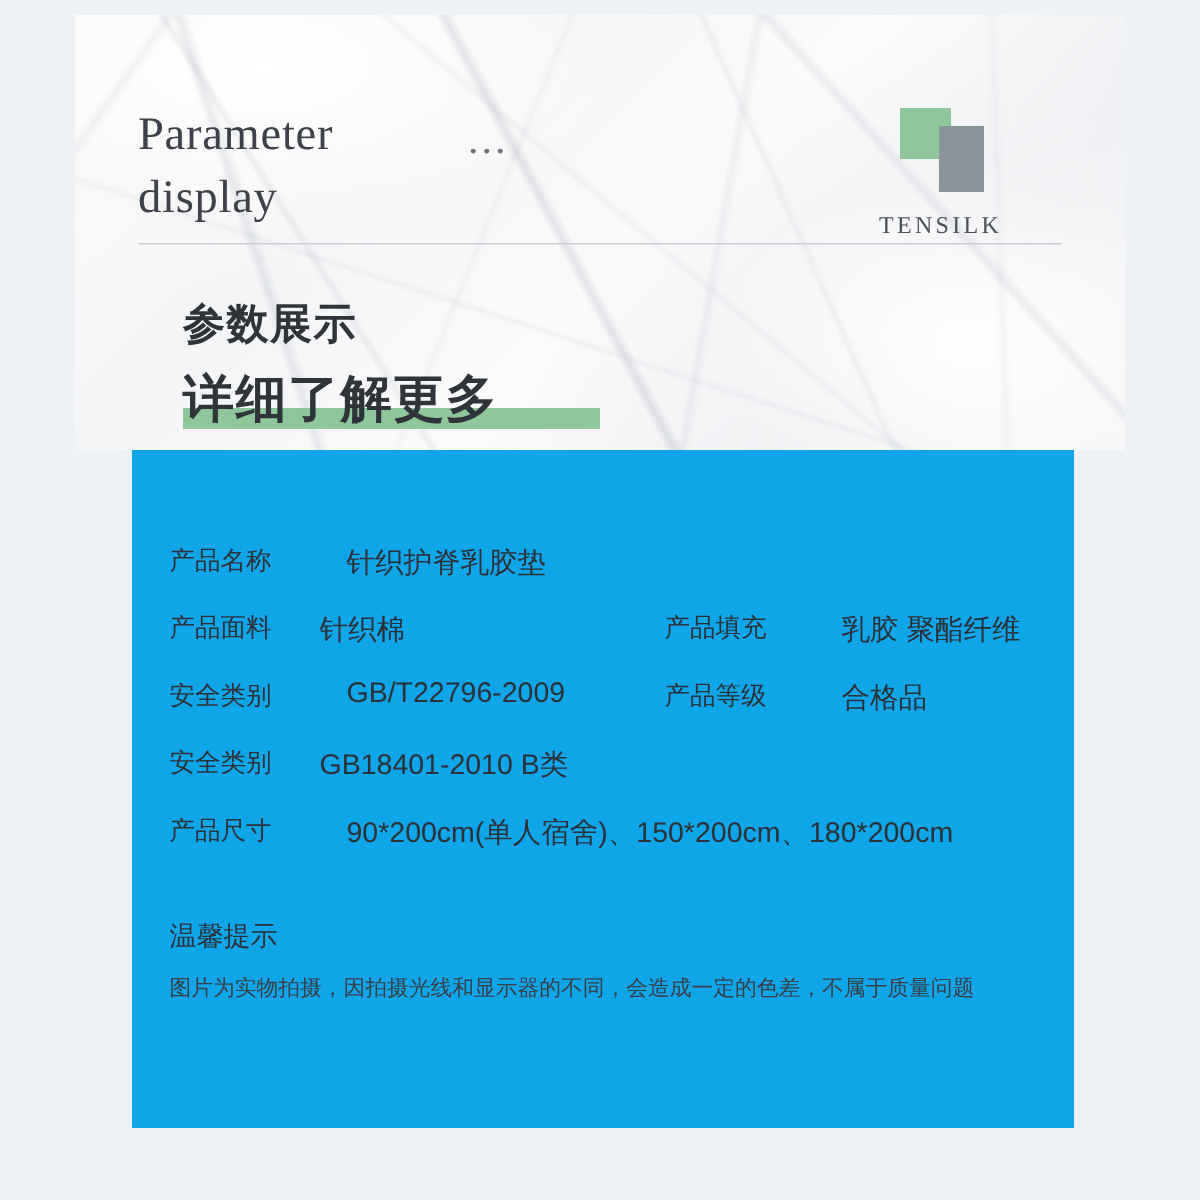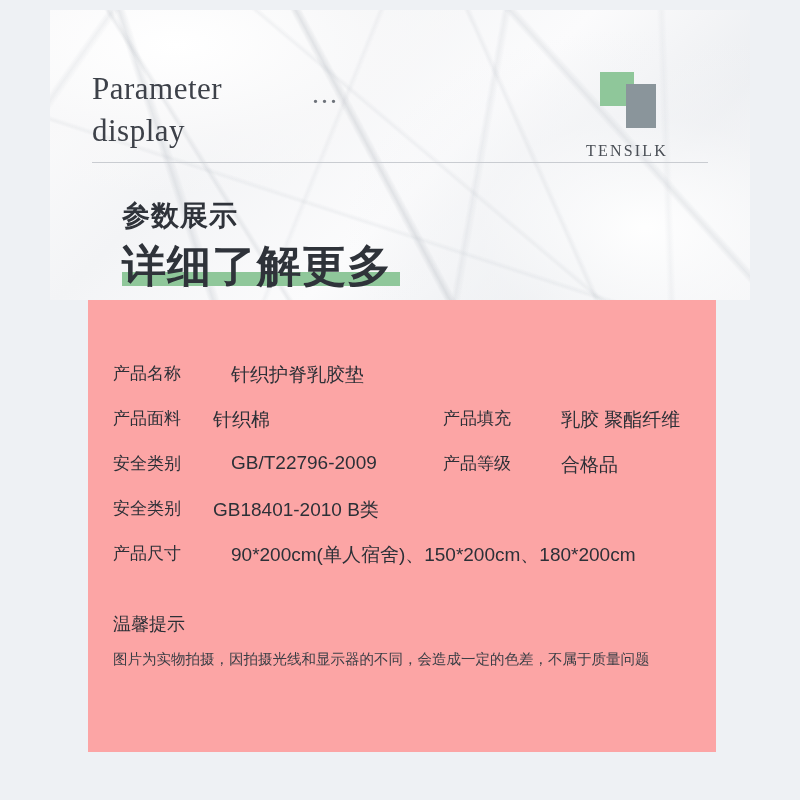--- a/index.html
+++ b/index.html
@@ -151,36 +151,36 @@
   .cn-sub-bar {
     position: absolute;
     left: 0;
     top: 30px;
     width: 278px;
     height: 14px;
     background: #8fc79a;
   }
   .cn-sub {
     position: relative;
-    font-size: 44px;
+    font-size: 34px;
     font-weight: bold;
     color: #2f333a;
     letter-spacing: 1px;
     line-height: 48px;
     z-index: 2;
   }
 
   
   .panel {
     position: absolute;
     left: 88px;
     top: 300px;
     width: 628px;
     height: 452px;
-    background: #fca5a5;
+    background: #0ea5e9;
   }
 
   .spec-list {
     position: absolute;
     left: 25px;
     top: 62px;
     width: 580px;
   }
   .spec-row {
     position: relative;

